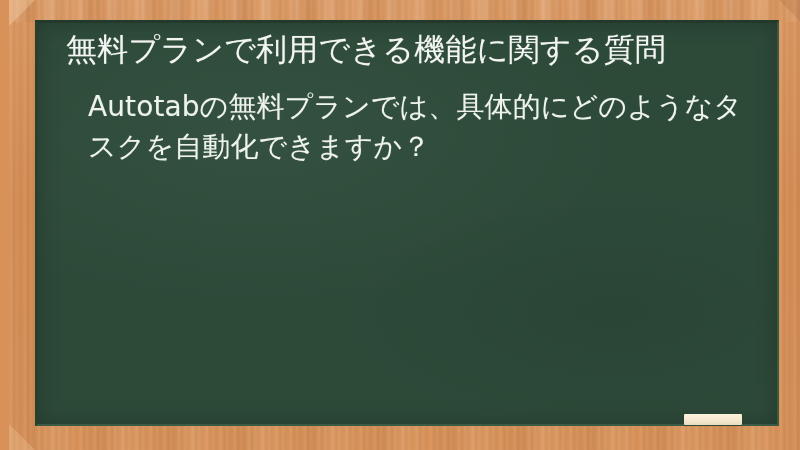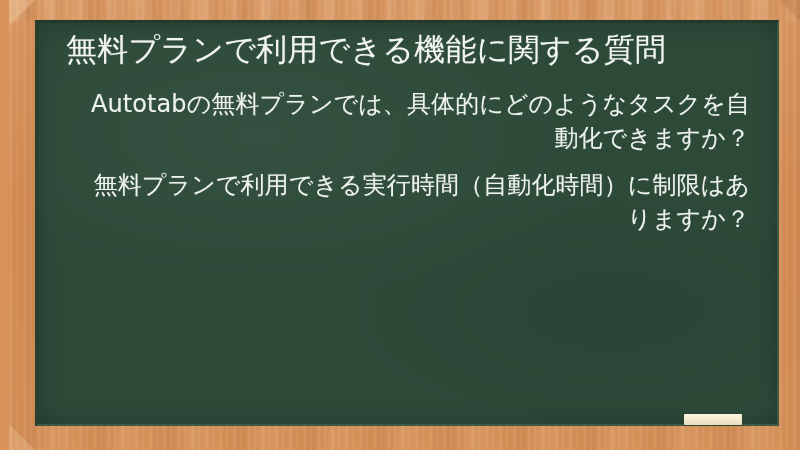--- a/index.html
+++ b/index.html
@@ -118,27 +118,26 @@
   }
 
   
   .questions {
     margin: 16px 0 0 0;
     padding: 0 0 0 22px;
     list-style: none;
   }
   .question-item {
     color: #eef3ec;
-    font-size: 24px;
+    font-size: 28px;
     line-height: 1.44;
     letter-spacing: 0.1px;
     margin: 0 0 12px 0;
     max-width: 662px;
     text-shadow: 0 0 1px rgba(255,255,255,0.28);
-    text-align: right;
   }
   .question-item:last-child { margin-bottom: 0; }
 
   
   .chalk {
     position: absolute;
     left: 675px;
     top: 414px;
     width: 58px;
     height: 11px;
@@ -159,21 +158,20 @@
     <div class="frame-bevel-sw"></div>
   </div>
 
   <div class="board">
     <div class="board-inner">
 
       <h1 class="title">無料プランで利用できる機能に関する質問</h1>
 
       <ul class="questions">
         <li class="question-item">Autotabの無料プランでは、具体的にどのようなタスクを自動化できますか？</li>
-        <li class="question-item">無料プランで利用できる実行時間（自動化時間）に制限はありますか？</li>
       </ul>
 
     </div>
   </div>
 
   <div class="chalk"></div>
 
 </div>
 
 </body></html>

